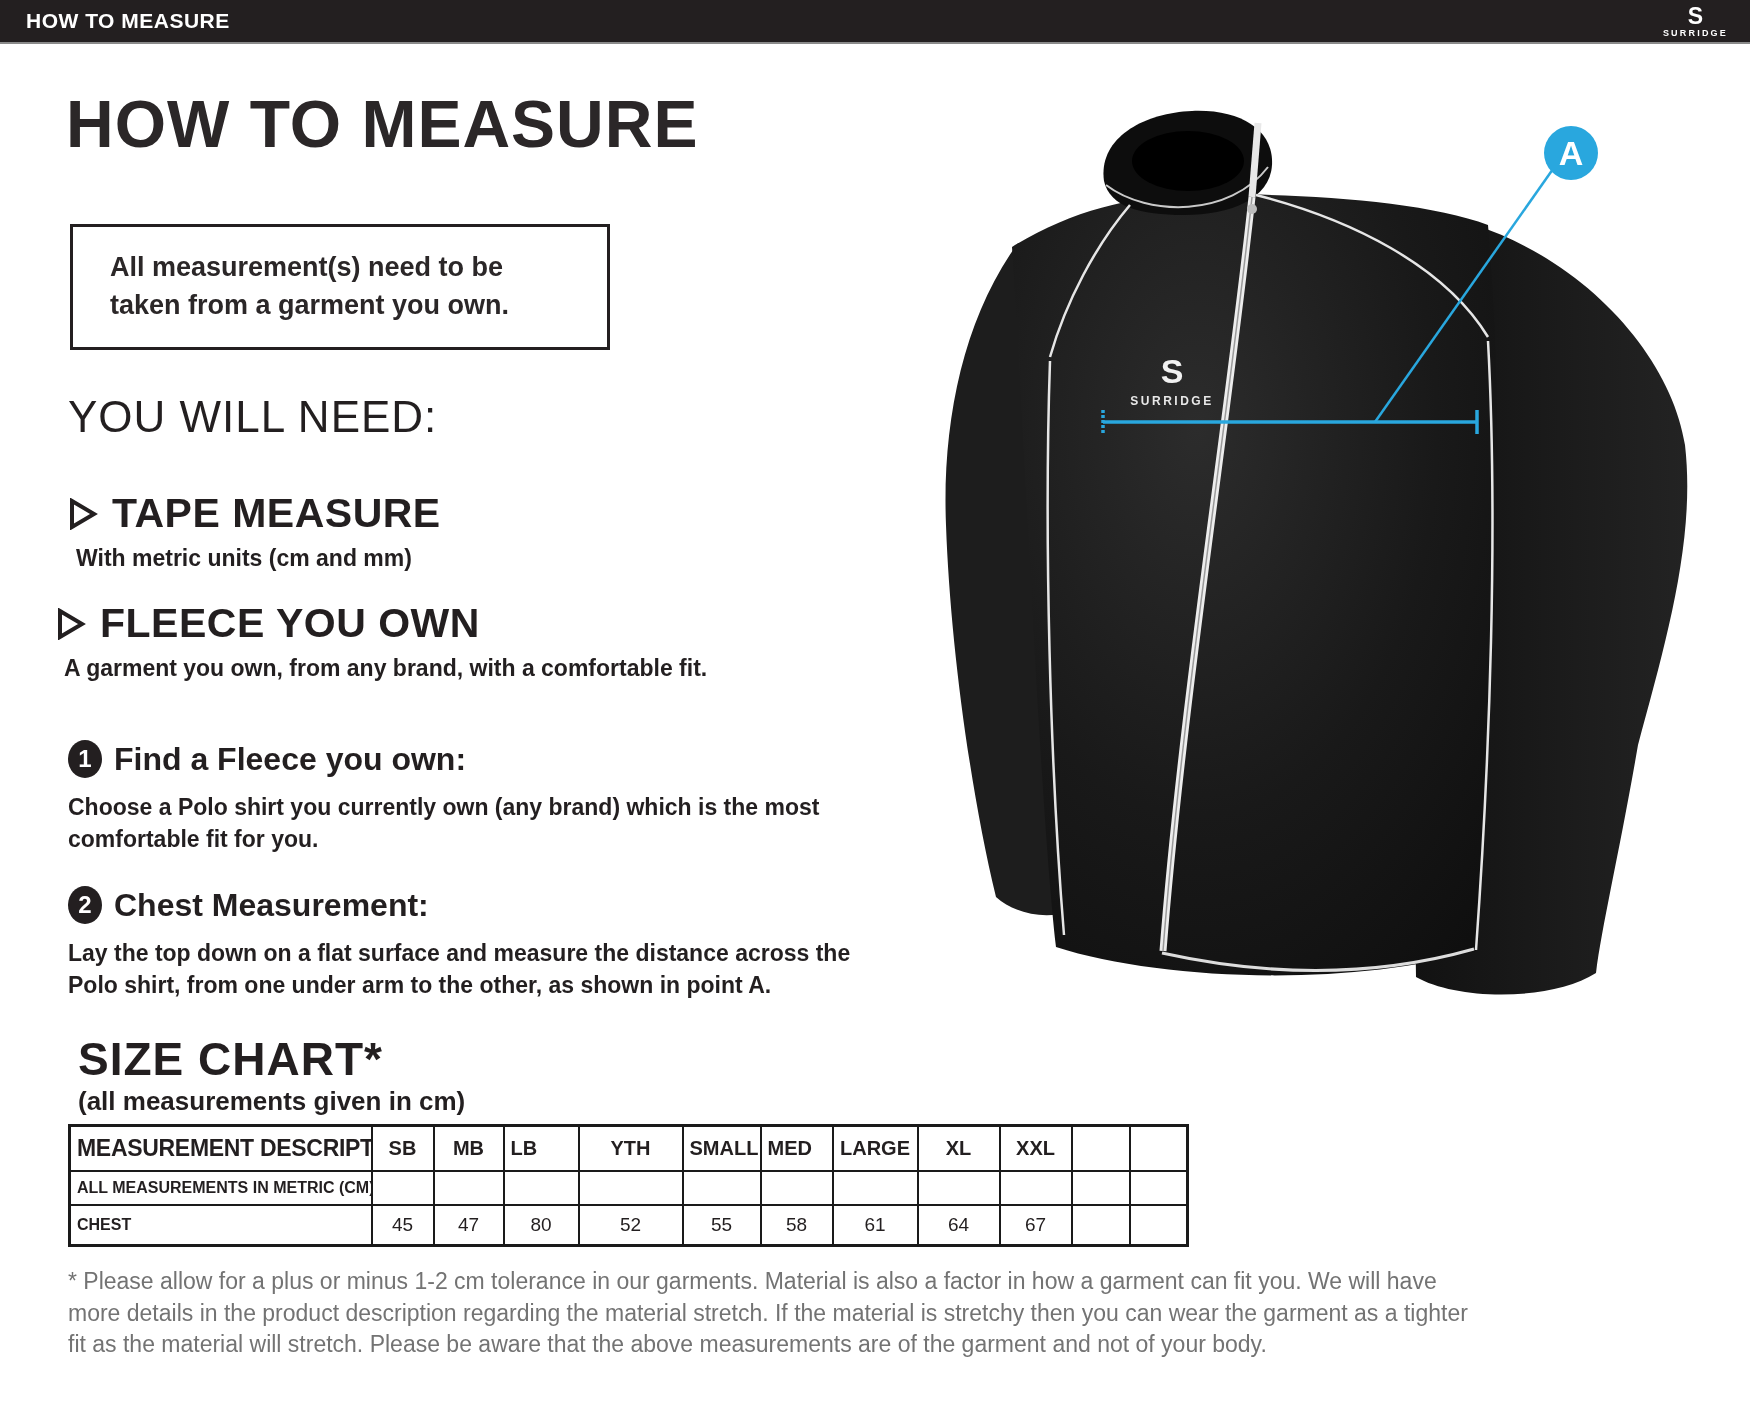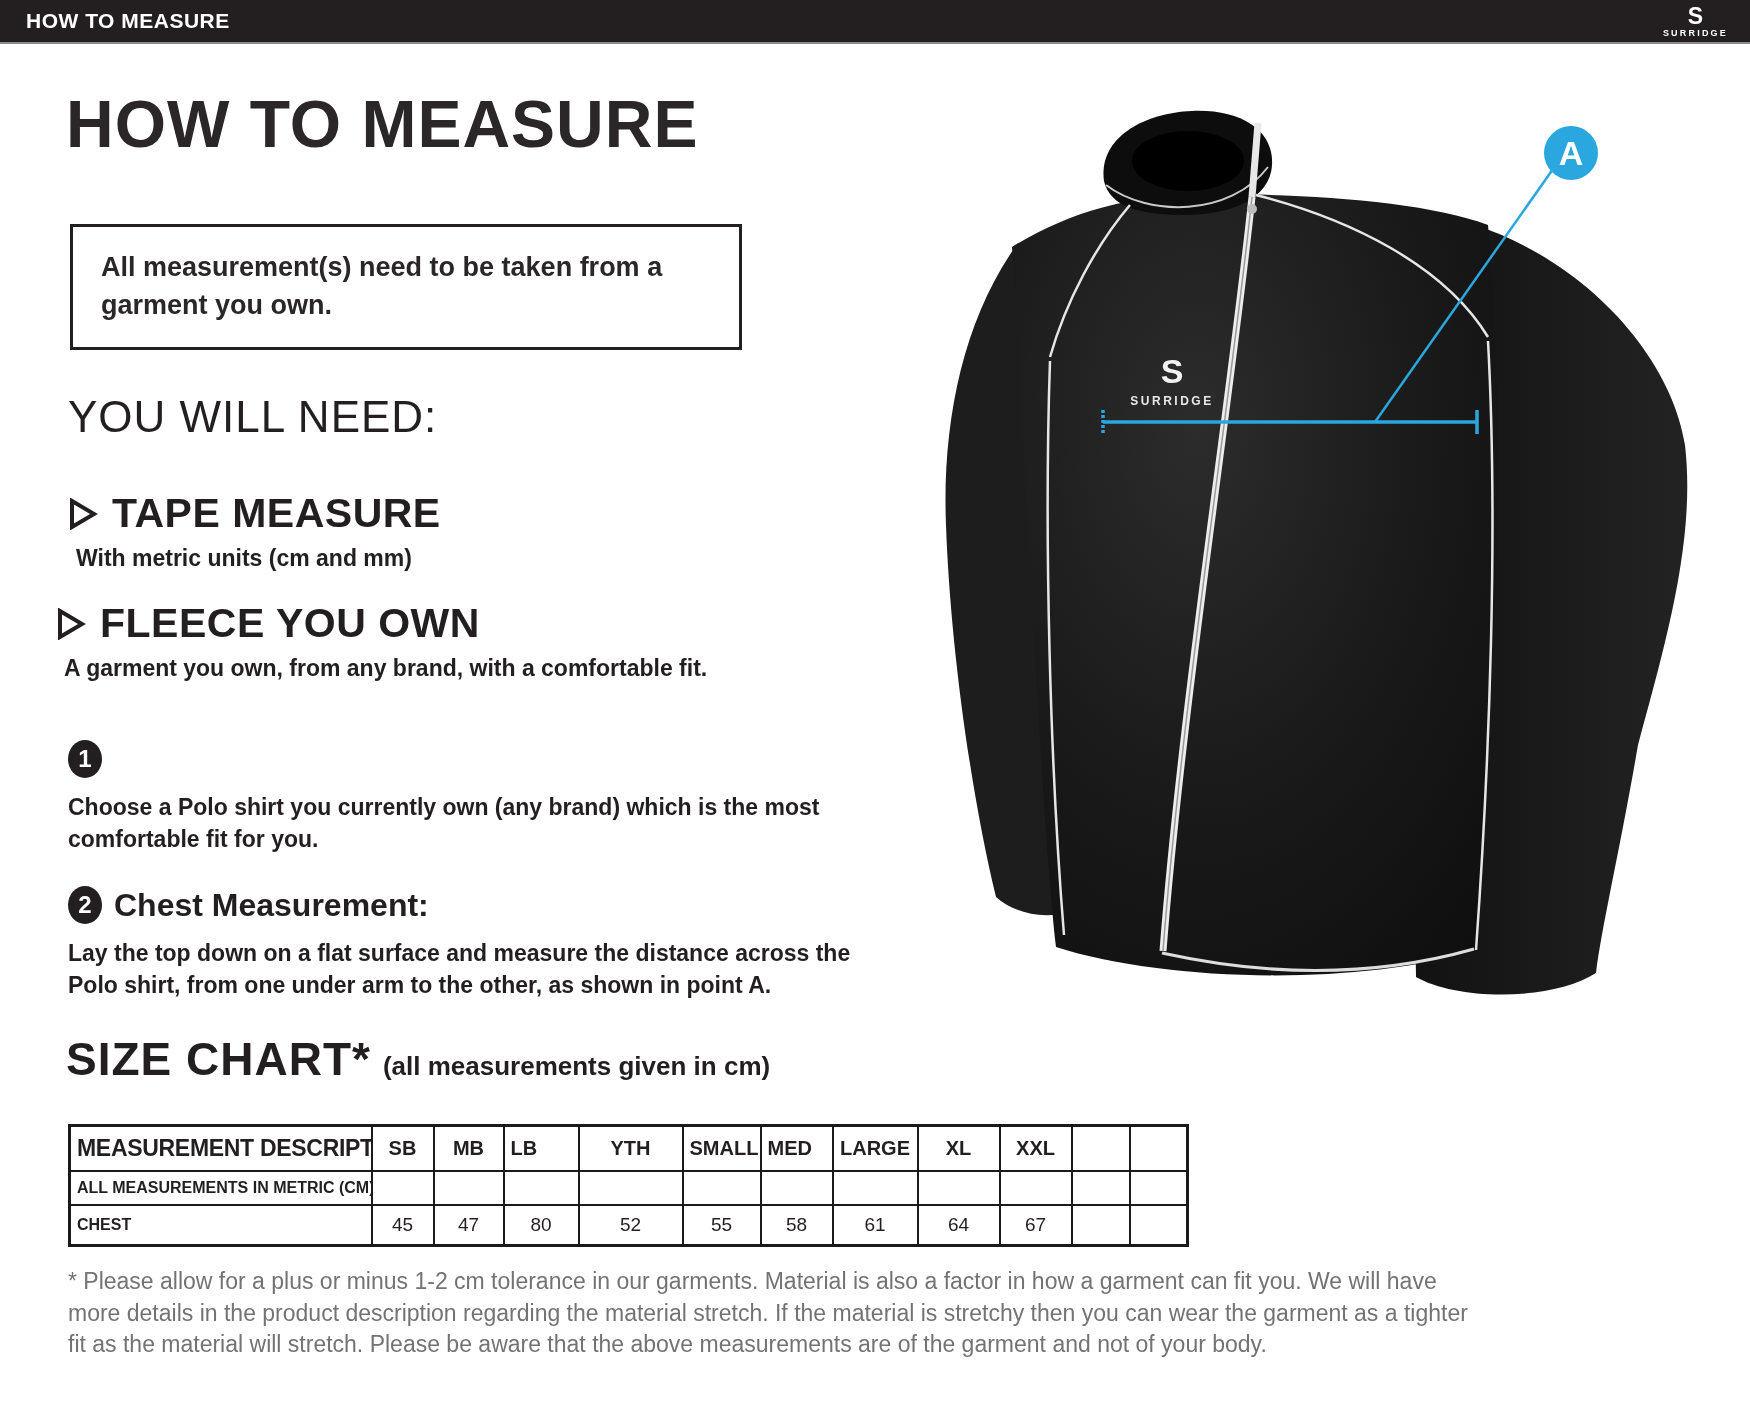--- a/index.html
+++ b/index.html
@@ -13,39 +13,39 @@
     border-bottom:2px solid #8a8a8a;box-sizing:border-box;
     display:flex;align-items:center;justify-content:space-between;
   }
   .topbar-title{color:#fff;font-weight:bold;font-size:21px;letter-spacing:.5px;padding-left:26px;}
   .topbar-logo{display:flex;flex-direction:column;align-items:center;padding-right:22px;line-height:1;}
   .topbar-logo .s-glyph{color:#fff;font-weight:bold;font-size:23px;transform:scaleY(1.05);}
   .topbar-logo .s-word{color:#fff;font-weight:bold;font-size:9px;letter-spacing:2.2px;margin-top:1px;}
   
   .h1{position:absolute;left:66px;top:86px;font-size:66px;font-weight:bold;letter-spacing:1px;color:#2b2728;}
   .notice-box{
-    position:absolute;left:70px;top:224px;width:672px;box-sizing:border-box;
-    border:3px solid #231f20;padding:22px 28px;font-size:27px;font-weight:bold;line-height:1.4;color:#2b2728;
+    position:absolute;left:70px;top:224px;width:540px;box-sizing:border-box;
+    border:3px solid #231f20;padding:22px 37px;font-size:27px;font-weight:bold;line-height:1.4;color:#2b2728;
   }
   .ywn-heading{position:absolute;left:68px;top:392px;font-size:44px;font-weight:normal;letter-spacing:1px;text-align:center;}
   .need-item-title{display:flex;align-items:center;gap:14px;font-size:41px;font-weight:bold;letter-spacing:.5px;}
   .need-item-desc{font-size:23px;font-weight:bold;margin-top:8px;margin-left:8px;}
   .need-1{position:absolute;left:68px;top:490px;}
   .need-2{position:absolute;left:56px;top:600px;}
   .tri-icon{width:30px;height:32px;display:inline-block;}
   .step{position:absolute;left:68px;}
   .step-1{top:740px;}
   .step-2{top:886px;}
   .step-head{display:flex;align-items:center;gap:12px;font-size:32px;font-weight:bold;}
   .step-num{
     width:34px;height:38px;border-radius:50%;background:#231f20;color:#fff;
     display:flex;align-items:center;justify-content:center;font-size:24px;font-weight:bold;flex:0 0 auto;
   }
   .step-desc{margin-top:14px;width:795px;font-size:23px;font-weight:bold;line-height:1.38;}
-  .sc-heading{position:absolute;left:66px;top:1032px;display:flex;align-items:baseline;}
+  .sc-heading{position:absolute;left:66px;top:1032px;display:flex;align-items:baseline;flex-direction:column;}
   .sc-heading .big{font-size:46px;font-weight:bold;letter-spacing:1px;}
   .sc-heading .small{font-size:26px;font-weight:bold;margin-left:12px;}
   
   table.size{
     position:absolute;left:68px;top:1124px;width:1118px;border-collapse:collapse;
     border:3px solid #1a1a1a;table-layout:fixed;
   }
   table.size th,table.size td{border:2px solid #1a1a1a;padding:0 6px;box-sizing:border-box;overflow:hidden;white-space:nowrap;}
   table.size tr.hdr{height:45px;}
   table.size tr.r2{height:34px;}
@@ -92,20 +92,21 @@
       <polygon points="4,3 26,16 4,29" fill="none" stroke="#231f20" stroke-width="4" stroke-linejoin="miter"></polygon>
     </svg>
     <span>FLEECE YOU OWN</span>
   </div>
   <div class="need-item-desc">A garment you own, from any brand, with a comfortable fit.</div>
 </div>
 
 <div class="step step-1">
   <div class="step-head">
     <span class="step-num">1</span>
+    <span>Find a Fleece you own:</span>
   </div>
   <div class="step-desc">Choose a Polo shirt you currently own (any brand) which is the most comfortable fit for you.</div>
 </div>
 
 <div class="step step-2">
   <div class="step-head">
     <span class="step-num">2</span>
     <span>Chest Measurement:</span>
   </div>
   <div class="step-desc">Lay the top down on a flat surface and measure the distance across the Polo shirt, from one under arm to the other, as shown in point A.</div>

